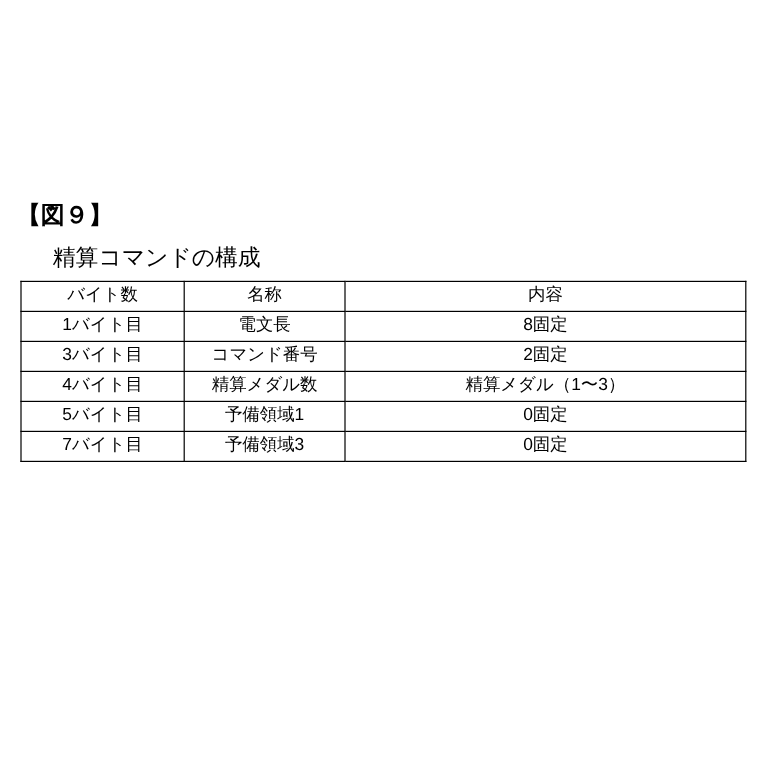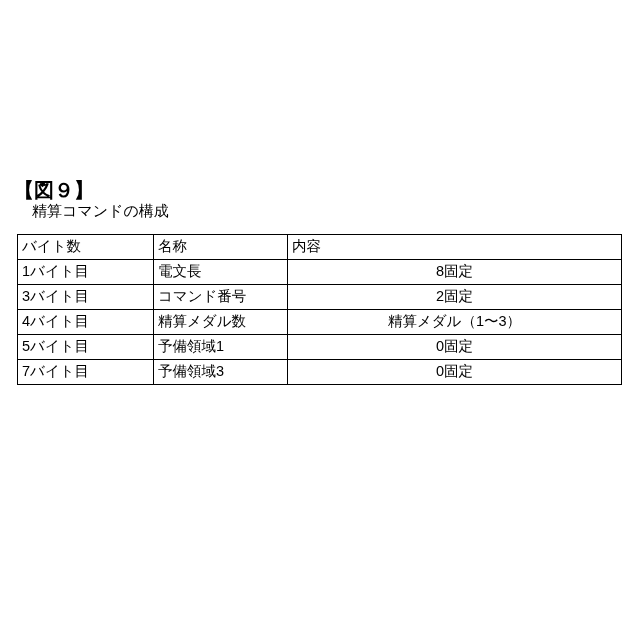--- a/index.html
+++ b/index.html
@@ -21,27 +21,26 @@
     box-sizing: border-box;
   }
   .fig-label {
     position: absolute;
     left: 14px;
     top: 166px;
     font-size: 20px;
     font-weight: bold;
     letter-spacing: 0px;
     white-space: nowrap;
-    margin-top: 11px;
   }
   .fig-caption {
     position: absolute;
-    left: 32px;
+    left: 44px;
     top: 202px;
-    font-size: 15px;
+    font-size: 19px;
     font-weight: normal;
     white-space: nowrap;
   }
   .table-wrap {
     position: absolute;
     left: 17px;
     top: 234px;
     width: 604px;
   }
   table.spec {
@@ -56,21 +55,21 @@
     height: 24px;
     padding: 0 4px;
     font-weight: normal;
     line-height: 1.05;
     vertical-align: middle;
   }
   col.c-bytes { width: 136px; }
   col.c-name  { width: 134px; }
   col.c-desc  { width: 334px; }
 
-  .c-center { text-align: left; }
+  .c-center { text-align: center; }
   .c-left   { text-align: center; padding-left: 10px; }
 </style>
 </head>
 <body>
 
 <div class="page">
 
   <div class="fig-label">【図９】</div>
 
   <div class="fig-caption">精算コマンドの構成</div>

